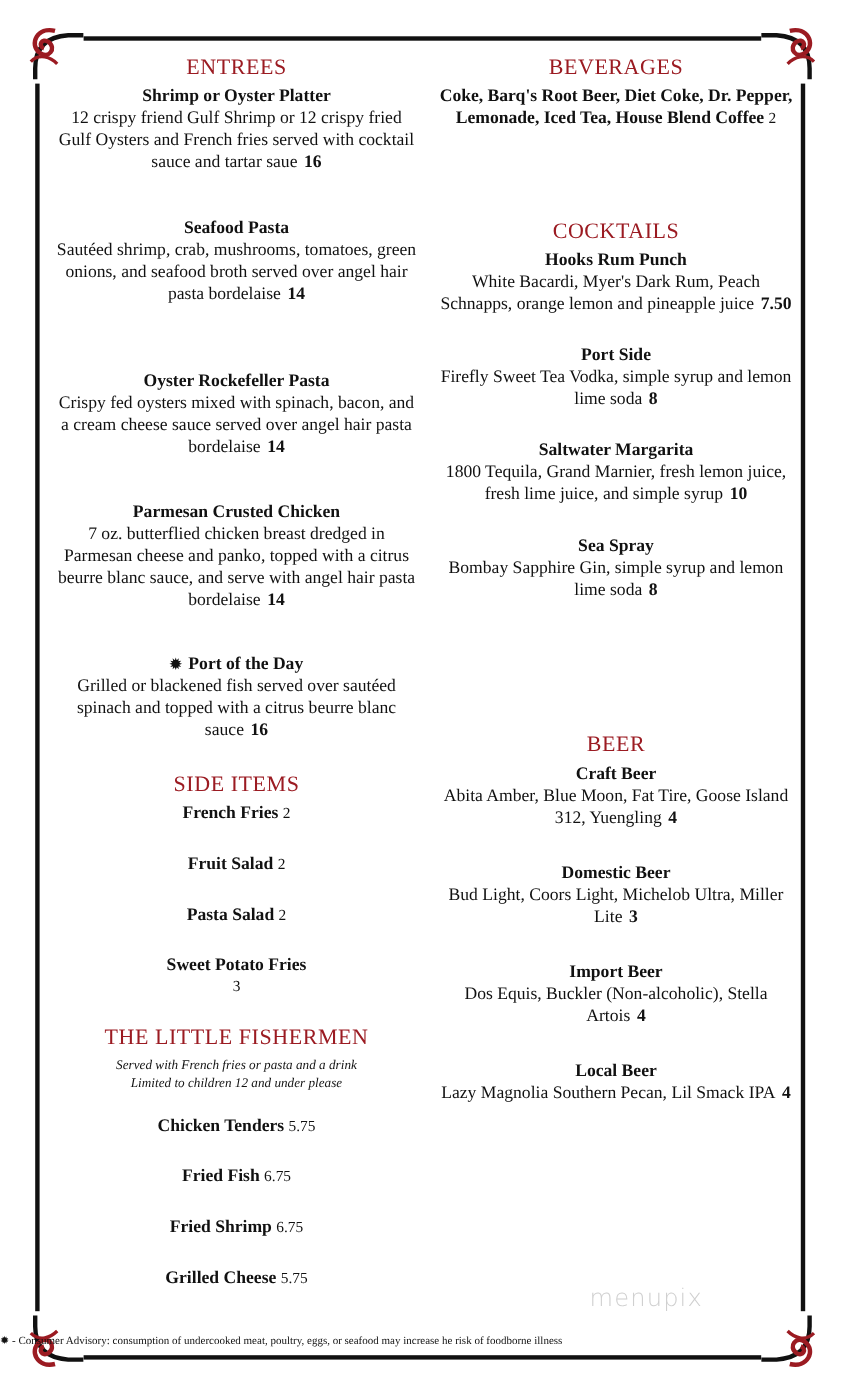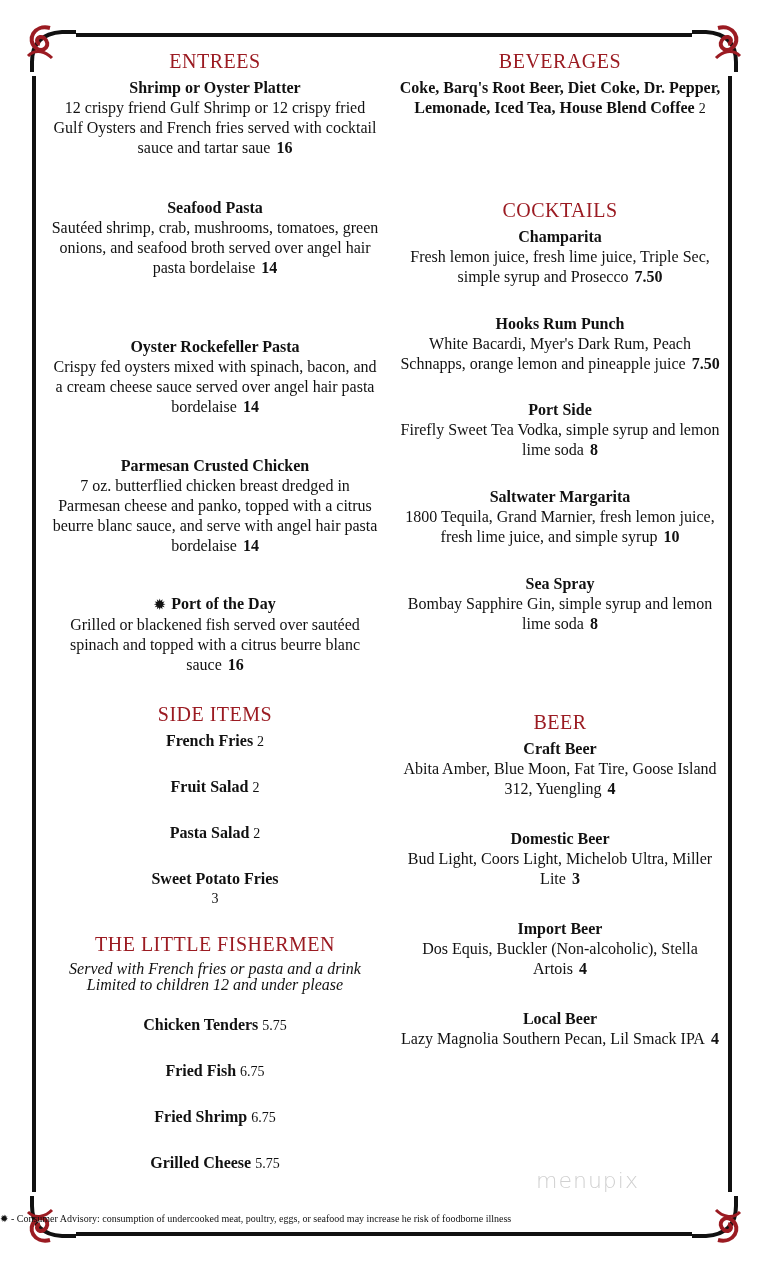--- a/index.html
+++ b/index.html
@@ -17,21 +17,21 @@
   .col-left { left: 50px; }
   .col-right { left: 395px; }
   .section-title { font-family: "Liberation Serif", serif; color: #9b1b22; font-size: 20px;
                    letter-spacing: 0.5px; margin: 0 0 4px 0; line-height: 26px; }
   .item-name { font-family: "Liberation Serif", serif; font-weight: bold; font-size: 16px; line-height: 20px; }
   .item-desc { font-family: "Liberation Serif", serif; font-size: 16px; line-height: 20px; }
   .price { font-weight: bold; font-size: 16px; margin-left: 6px; }
   .entry { margin-bottom: 0; }
   .side-item { font-family: "Liberation Serif", serif; font-weight: bold; font-size: 16px; line-height: 20px; margin-bottom: 25px; }
   .side-price { font-weight: normal; font-size: 14px; margin-left: 4px; }
-  .kids-note { font-family: "Liberation Serif", serif; font-style: italic; font-size: 16px; line-height: 16px; }
+  .kids-note { font-family: "Liberation Serif", serif; font-style: italic; font-size: 12px; line-height: 16px; }
   .advisory { position: absolute; top: 1213px; left: 0; width: 695px; text-align: left;
               font-family: "Liberation Serif", serif; font-size: 10px; }
   .watermark { position: absolute; left: 536px; top: 1168px; color: #d0d0d0;
                font-family: "DejaVu Sans", sans-serif; font-size: 22px; font-weight: 200; letter-spacing: 1px; }
   .star { font-size: 13px; margin-right: 6px; }
 </style>
 </head>
 <body>
 
 <div class="frame"></div>
@@ -109,37 +109,33 @@
   <div class="side-item"><span>Fried Fish</span><span class="side-price">6.75</span></div>
   <div class="side-item"><span>Fried Shrimp</span><span class="side-price">6.75</span></div>
   <div class="side-item"><span>Grilled Cheese</span><span class="side-price">5.75</span></div>
 </div>
 
 <div class="col col-right">
   <div class="section-title">BEVERAGES</div>
   <div class="item-name" style="margin-bottom:78px"><span>Coke, Barq's Root Beer, Diet Coke, Dr. Pepper, Lemonade, Iced Tea, House Blend Coffee</span><span class="side-price">2</span></div>
 
   <div class="section-title">COCKTAILS</div>
-  <div class="entry" style="margin-bottom:27px">
-    <div class="item-name">Champarita</div>
-    <div class="item-desc"><span>Fresh lemon juice, fresh lime juice, Triple Sec, simple syrup and Prosecco</span><span class="price">7.50</span></div>
-  </div>
   <div class="entry" style="margin-bottom:26px">
     <div class="item-name">Hooks Rum Punch</div>
     <div class="item-desc"><span>White Bacardi, Myer's Dark Rum, Peach Schnapps, orange lemon and pineapple juice</span><span class="price">7.50</span></div>
   </div>
   <div class="entry" style="margin-bottom:27px">
     <div class="item-name">Port Side</div>
     <div class="item-desc"><span>Firefly Sweet Tea Vodka, simple syrup and lemon lime soda</span><span class="price">8</span></div>
   </div>
   <div class="entry" style="margin-bottom:27px">
     <div class="item-name">Saltwater Margarita</div>
     <div class="item-desc"><span>1800 Tequila, Grand Marnier, fresh lemon juice, fresh lime juice, and simple syrup</span><span class="price">10</span></div>
   </div>
-  <div class="entry" style="margin-bottom:75px">
+  <div class="entry" style="margin-bottom:117px">
     <div class="item-name">Sea Spray</div>
     <div class="item-desc"><span>Bombay Sapphire Gin, simple syrup and lemon lime soda</span><span class="price">8</span></div>
   </div>
 
   <div class="section-title">BEER</div>
   <div class="entry" style="margin-bottom:30px">
     <div class="item-name">Craft Beer</div>
     <div class="item-desc"><span>Abita Amber, Blue Moon, Fat Tire, Goose Island 312, Yuengling</span><span class="price">4</span></div>
   </div>
   <div class="entry" style="margin-bottom:30px">

